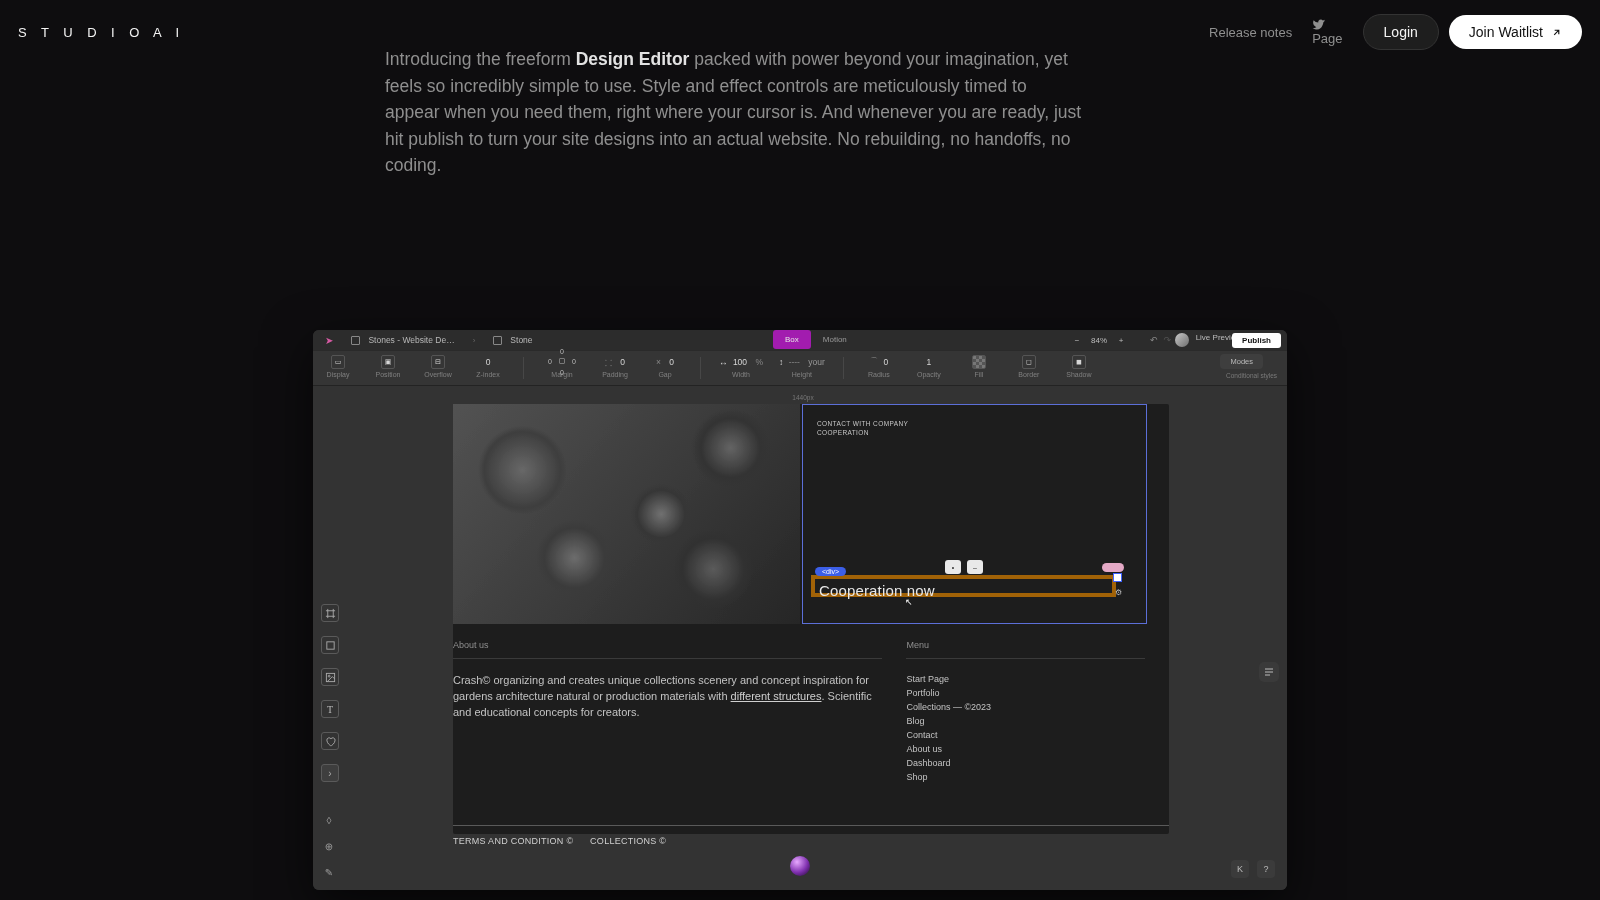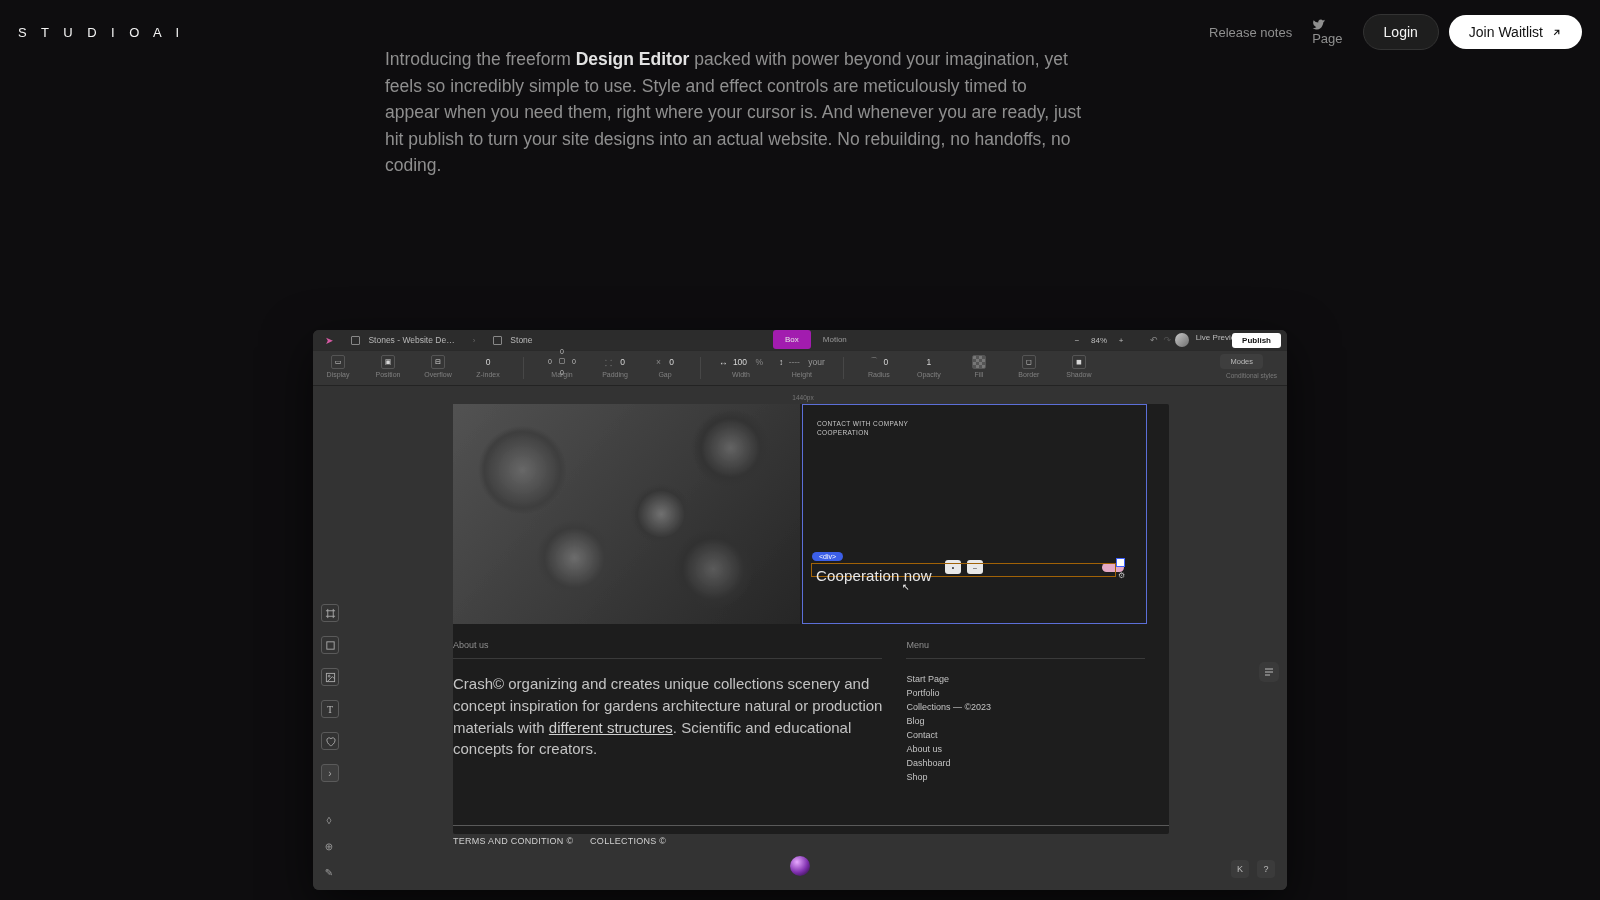--- a/index.html
+++ b/index.html
@@ -90,34 +90,34 @@
    radial-gradient(circle at 80% 20%,#666 0,#3a3a3a 9%,transparent 12%),
    radial-gradient(circle at 35% 70%,#6e6e6e 0,#414141 11%,transparent 14%),
    radial-gradient(circle at 75% 75%,#5e5e5e 0,#383838 10%,transparent 13%),
    linear-gradient(130deg,#565656,#2e2e2e);
   filter:contrast(1.1)}
 .card{position:absolute;left:349px;top:0;width:345px;height:220px;border:1px solid #5c6fd8;background:#1d1d1d}
 .card-top{position:absolute;top:14px;left:14px;font-size:6.5px;letter-spacing:.06em;color:#c7c7c7;line-height:1.4}
 .card .chips{position:absolute;left:142px;top:155px;display:flex;gap:6px}
 .chip{width:16px;height:14px;border-radius:3px;background:#e9e9e9;display:flex;align-items:center;justify-content:center;font-size:7px;color:#333}
 .card .pill{position:absolute;right:22px;top:158px;width:22px;height:9px;border-radius:5px;background:#e4a9c6}
-.selbox{position:absolute;left:8px;top:158px;right:30px;height:14px;border:1px solid #a16207}
+.selbox{position:absolute;left:8px;top:170px;right:30px;height:22px;border:4px solid #a16207}
 .selbox .tag{position:absolute;top:-12px;left:0;background:#3c5fe8;color:#fff;font-size:7px;padding:1px 7px;border-radius:7px}
 .selbox .txt{position:absolute;left:4px;top:3px;font-size:15px;color:#e8e8e8;letter-spacing:.01em}
 .selbox .cursor{position:absolute;left:90px;top:18px;color:#fff;font-size:9px}
 .selbox .handle{position:absolute;right:-10px;top:-6px;width:9px;height:9px;background:#fff;border:1px solid #3f62ff}
 .selbox .gear{position:absolute;right:-12px;bottom:-4px;width:9px;height:9px;color:#bdbdbd;font-size:8px}
 
 
 .footer{position:absolute;left:140px;right:118px;top:244px;color:#b2b2b2;font-size:9px}
 .fcols{display:flex;gap:0}
 .fcol{flex:1;padding-right:24px}
 .fh{font-size:9px;color:#8f8f8f;margin-bottom:8px}
 .fhr{height:1px;background:#3a3a3a;margin-bottom:14px}
-.fcol p{font-size:15px;line-height:1.45;color:#c3c3c3}
+.fcol p{font-size:11px;line-height:1.45;color:#c3c3c3}
 .fcol p a{text-decoration:underline;color:#cfcfcf}
 .fcol ul{list-style:none;font-size:9px;line-height:1.55;color:#c3c3c3}
 .bigrule{height:1px;background:#5a5a5a;margin-top:40px}
 .legal{margin-top:10px;font-size:9px;letter-spacing:.03em;color:#d0d0d0}
 .legal span{margin-right:14px}
 
 
 .orb{position:absolute;left:50%;bottom:14px;transform:translateX(-50%);width:20px;height:20px;border-radius:50%;
   background:radial-gradient(circle at 35% 30%,#e7a8ff,#7e2fae 55%,#1a0726)}
 .brbtns{position:absolute;right:12px;bottom:12px;display:flex;gap:8px}

